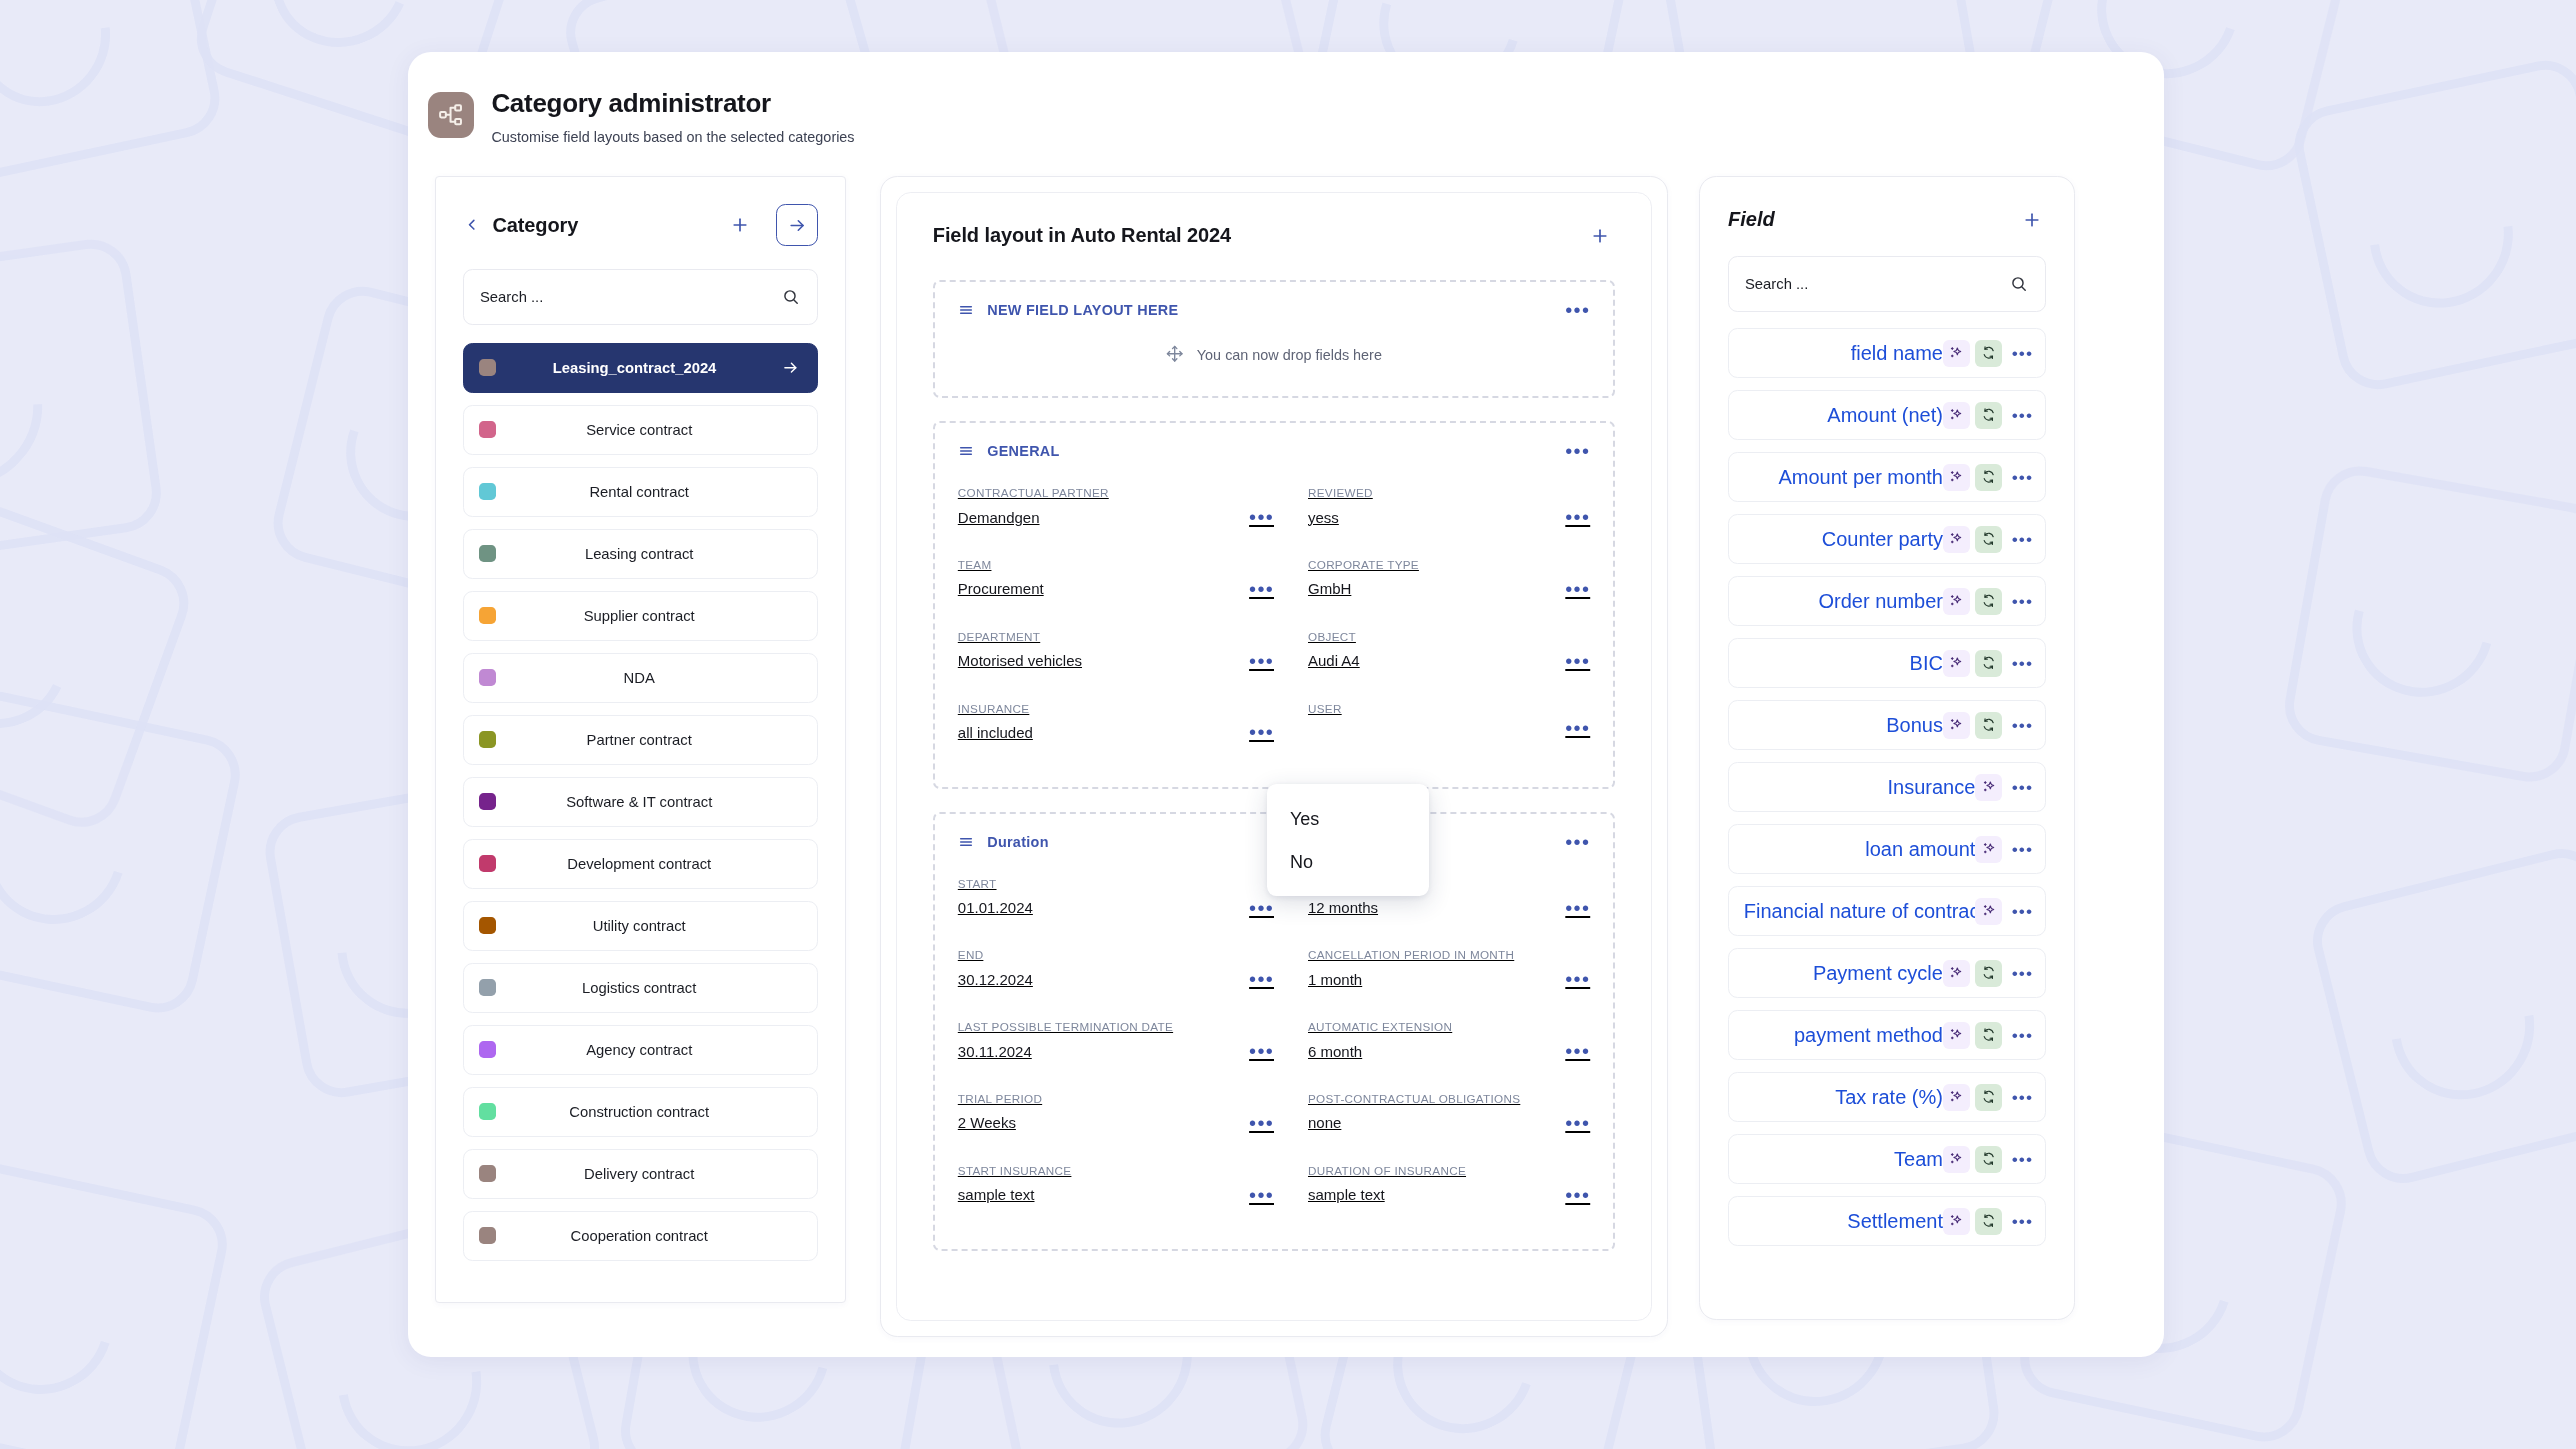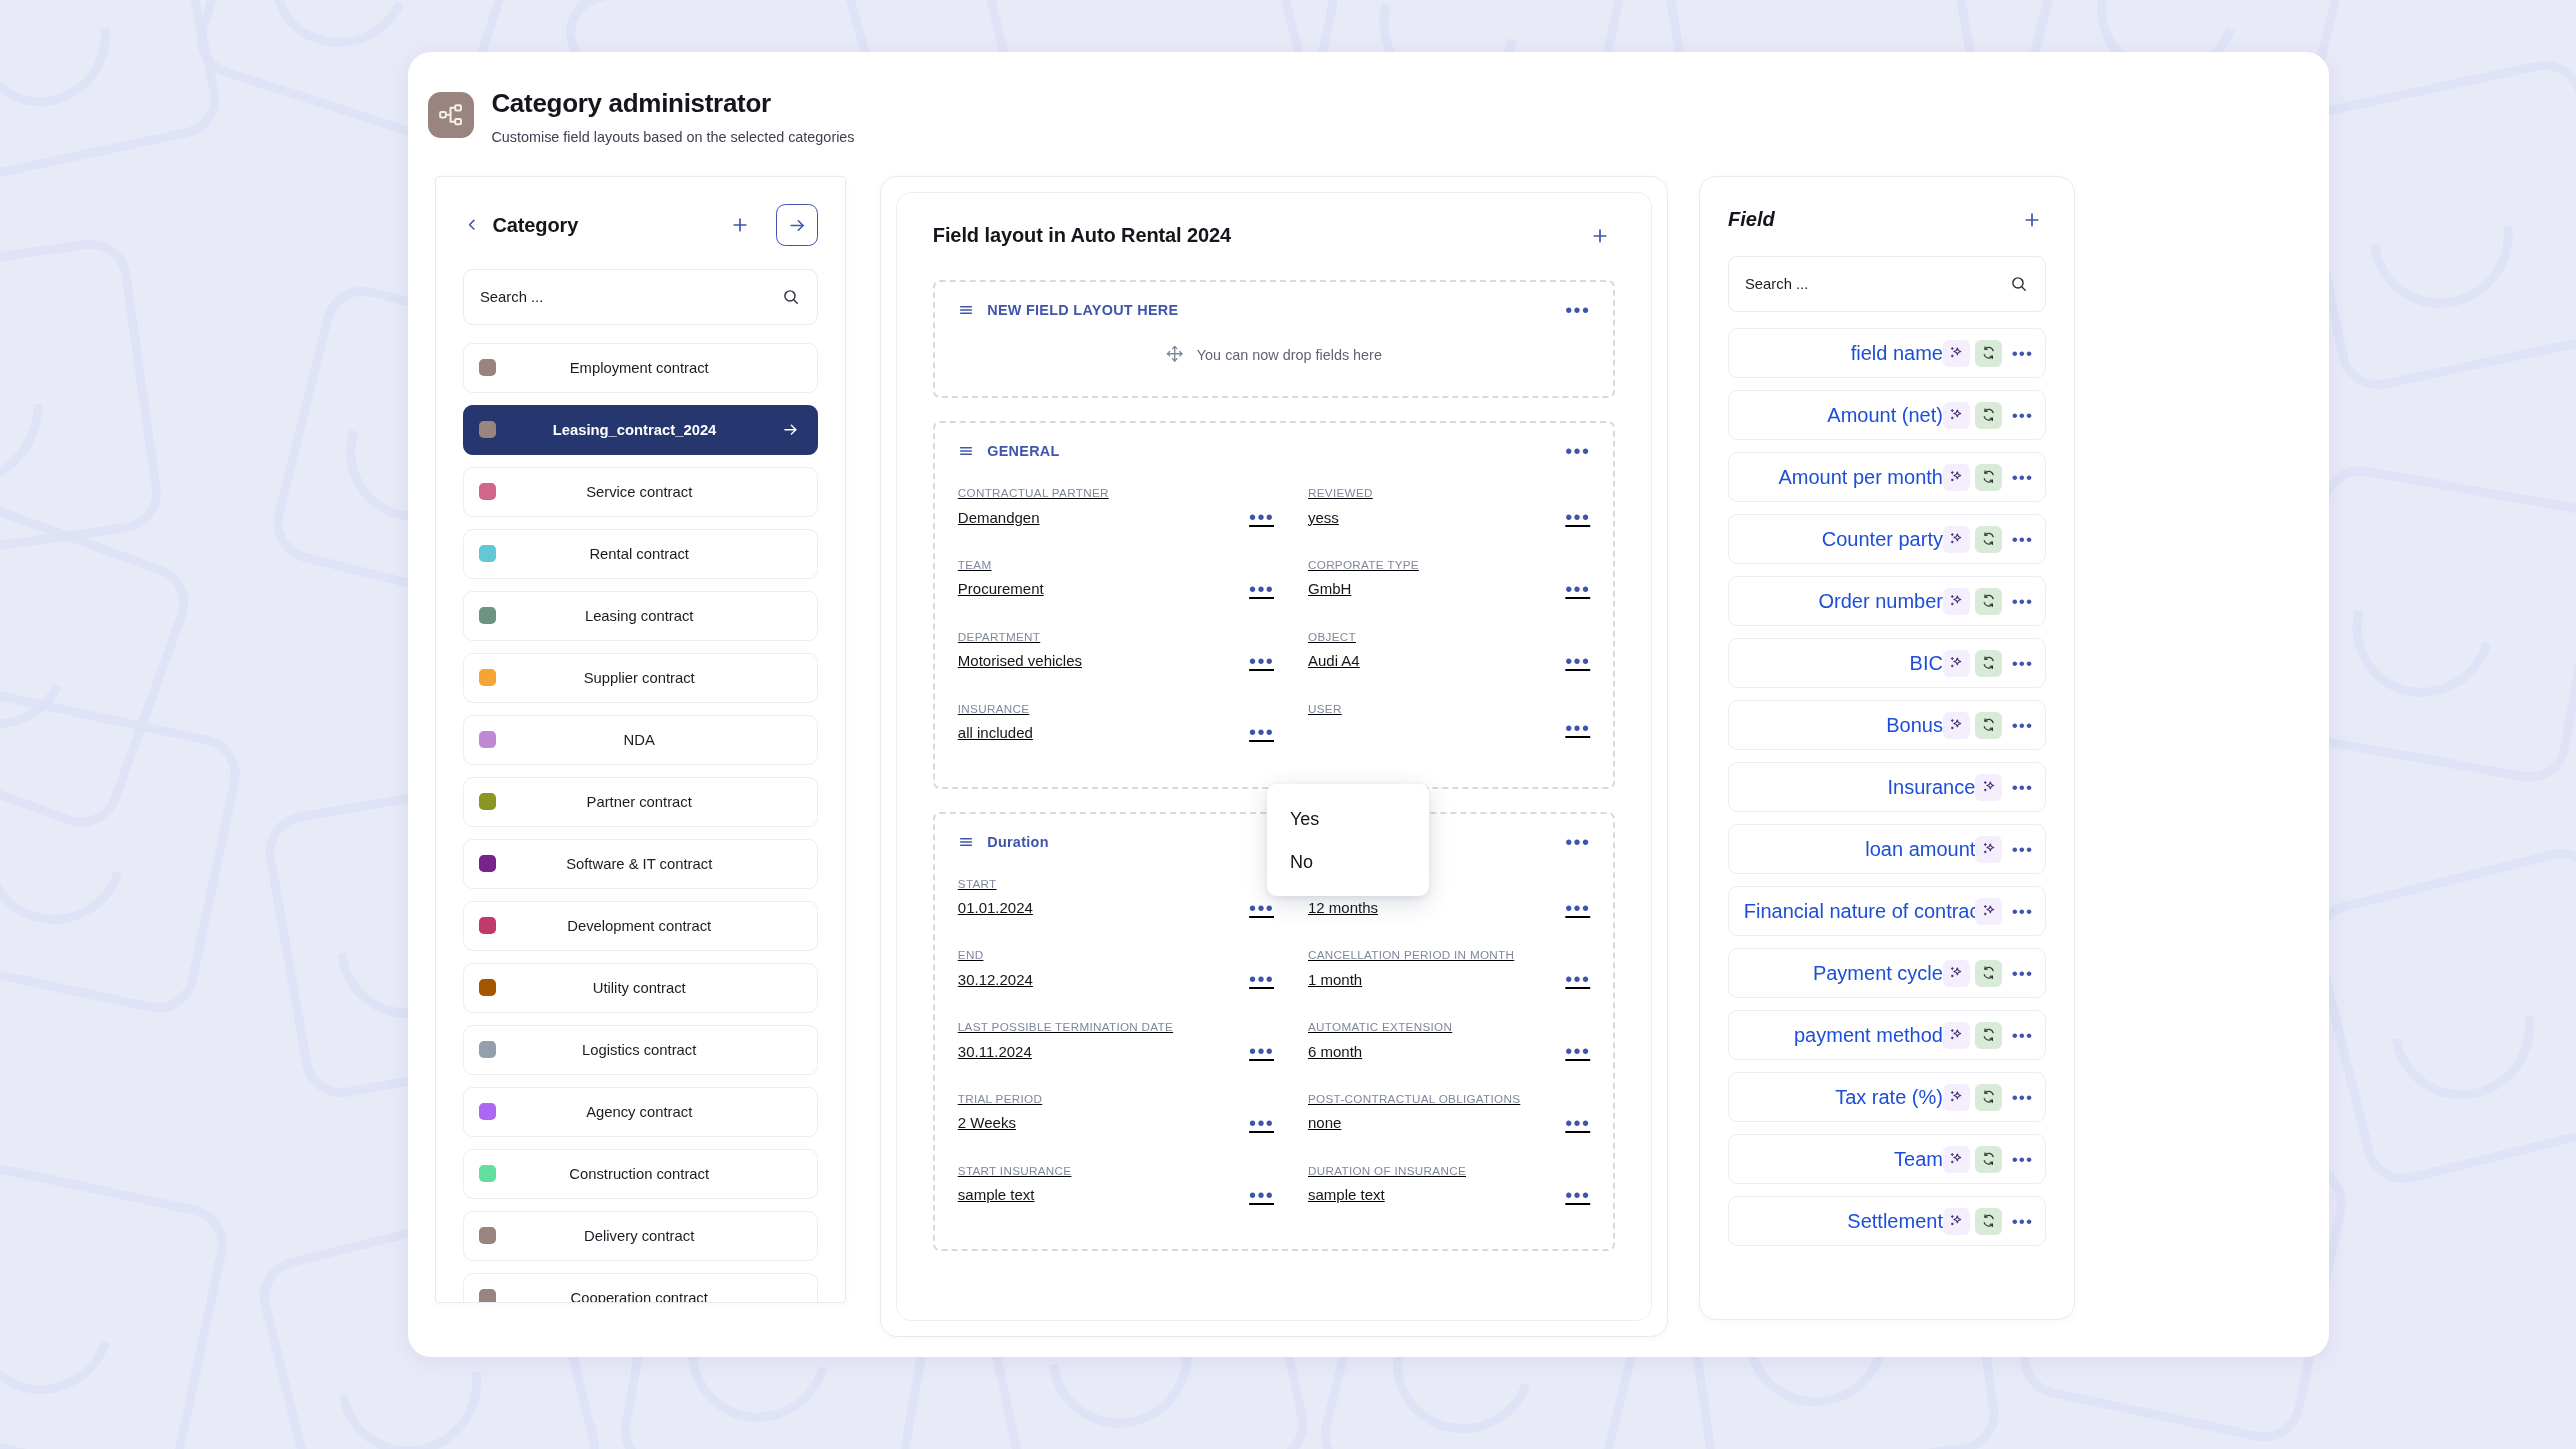--- a/index.html
+++ b/index.html
@@ -36,21 +36,21 @@
     border-right-color: transparent;
     border-radius: 50%;
     transform: rotate(-40deg);
   }
 
   
   #app-window {
     position: absolute;
     left: 408px;
     top: 52px;
-    width: 1921px;
+    width: 1756px;
     height: 1305px;
     background: #ffffff;
     border-radius: 23px;
     z-index: 2;
     box-shadow: 0 4px 23px rgba(60,70,130,.08);
   }
 
   
   #page-header {
     display: flex;
@@ -428,24 +428,20 @@
         <span class="search-placeholder">Search ...</span>
         <span class="search-icon">
           <svg width="17.4" height="17.4" viewBox="0 0 24 24" fill="none" stroke="currentColor" stroke-width="2" stroke-linecap="round">
               <circle cx="11" cy="11" r="7"></circle>
               <line x1="16.5" y1="16.5" x2="21" y2="21"></line>
             </svg>
         </span>
       </div>
 
       <div id="category-list">
-          <div class="cat-row">
-            <span class="cat-swatch" style="background:#9a847f"></span>
-            <span class="cat-label">Employment contract</span>
-          </div>
           <div class="cat-row selected">
             <span class="cat-swatch" style="background:#9a847f"></span>
             <span class="cat-label">Leasing_contract_2024</span>
             <span class="cat-arrow">
               <svg width="17.4" height="17.4" viewBox="0 0 24 24" fill="none" stroke="currentColor" stroke-width="2" stroke-linecap="round" stroke-linejoin="round">
                 <line x1="4" y1="12" x2="19" y2="12"></line>
                 <polyline points="13 6 19 12 13 18"></polyline>
               </svg>
             </span>
           </div>

